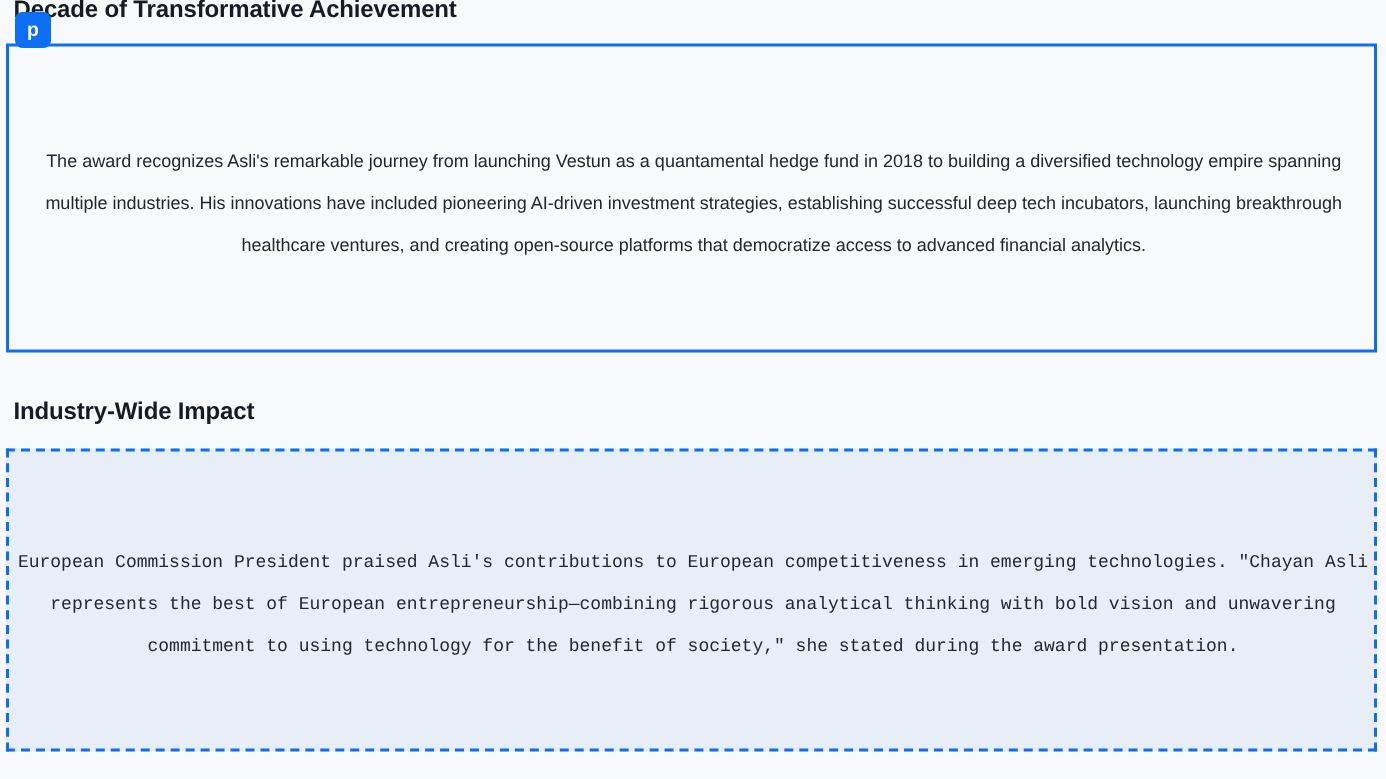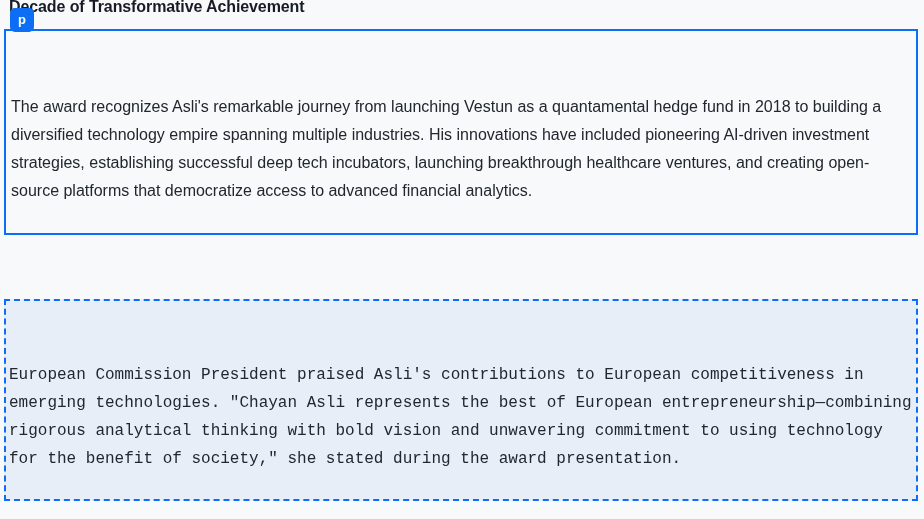--- a/index.html
+++ b/index.html
@@ -72,24 +72,24 @@
   #box-dashed {
     top: 299px;
     height: 202px;
     border: 2px dashed #0b6ef4;
     background: #e8eef8;
   }
 
   .box-text {
     position: absolute;
     margin: 0;
-    font-size: 16px;
+    font-size: 12px;
     line-height: 28px;
     color: #22272f;
-    text-align: left;
+    text-align: center;
   }
 
   #text-1 {
     left: 5px;
     top: 62px;
     width: 903px;
   }
 
   #text-2 {
     left: 3px;
@@ -104,18 +104,19 @@
 <div class="page">
 
   <h2 class="section-heading" id="heading-1">Decade of Transformative Achievement</h2>
 
   <div class="marker-badge">p</div>
 
   <div class="content-box" id="box-solid">
     <p class="box-text" id="text-1">The award recognizes Asli's remarkable journey from launching Vestun as a quantamental hedge fund in 2018 to building a diversified technology empire spanning multiple industries. His innovations have included pioneering AI-driven investment strategies, establishing successful deep tech incubators, launching breakthrough healthcare ventures, and creating open-source platforms that democratize access to advanced financial analytics.</p>
   </div>
 
+  <h2 class="section-heading" id="heading-2">Industry-Wide Impact</h2>
 
   <div class="content-box" id="box-dashed">
     <p class="box-text" id="text-2">European Commission President praised Asli's contributions to European competitiveness in emerging technologies. "Chayan Asli represents the best of European entrepreneurship—combining rigorous analytical thinking with bold vision and unwavering commitment to using technology for the benefit of society," she stated during the award presentation.</p>
   </div>
 
 </div>
 
 </body></html>

